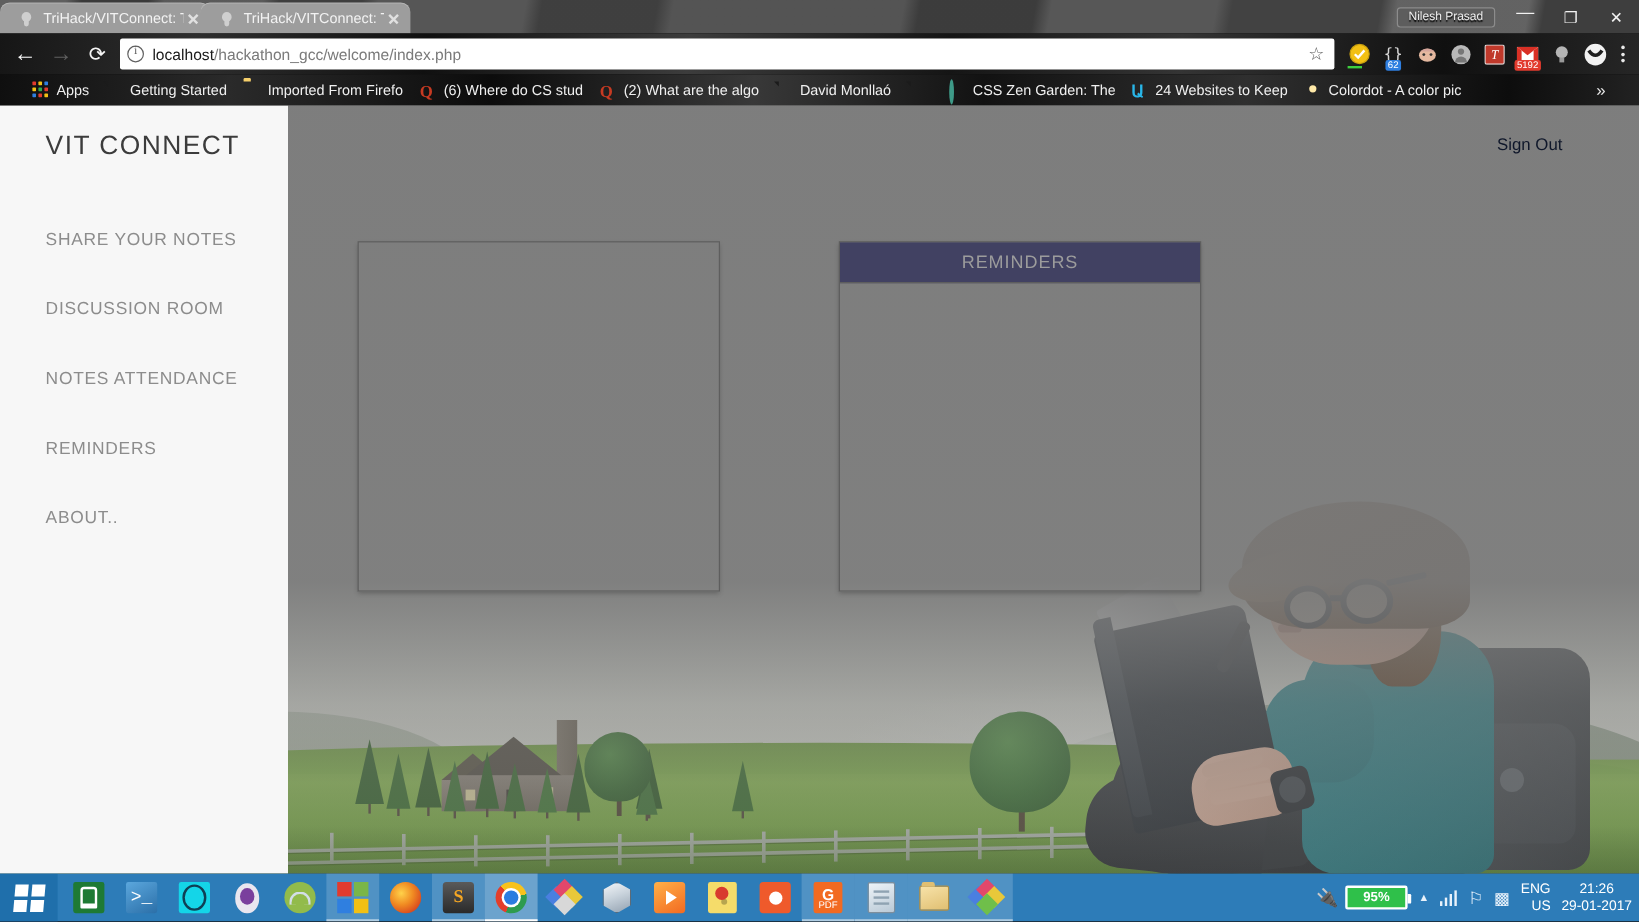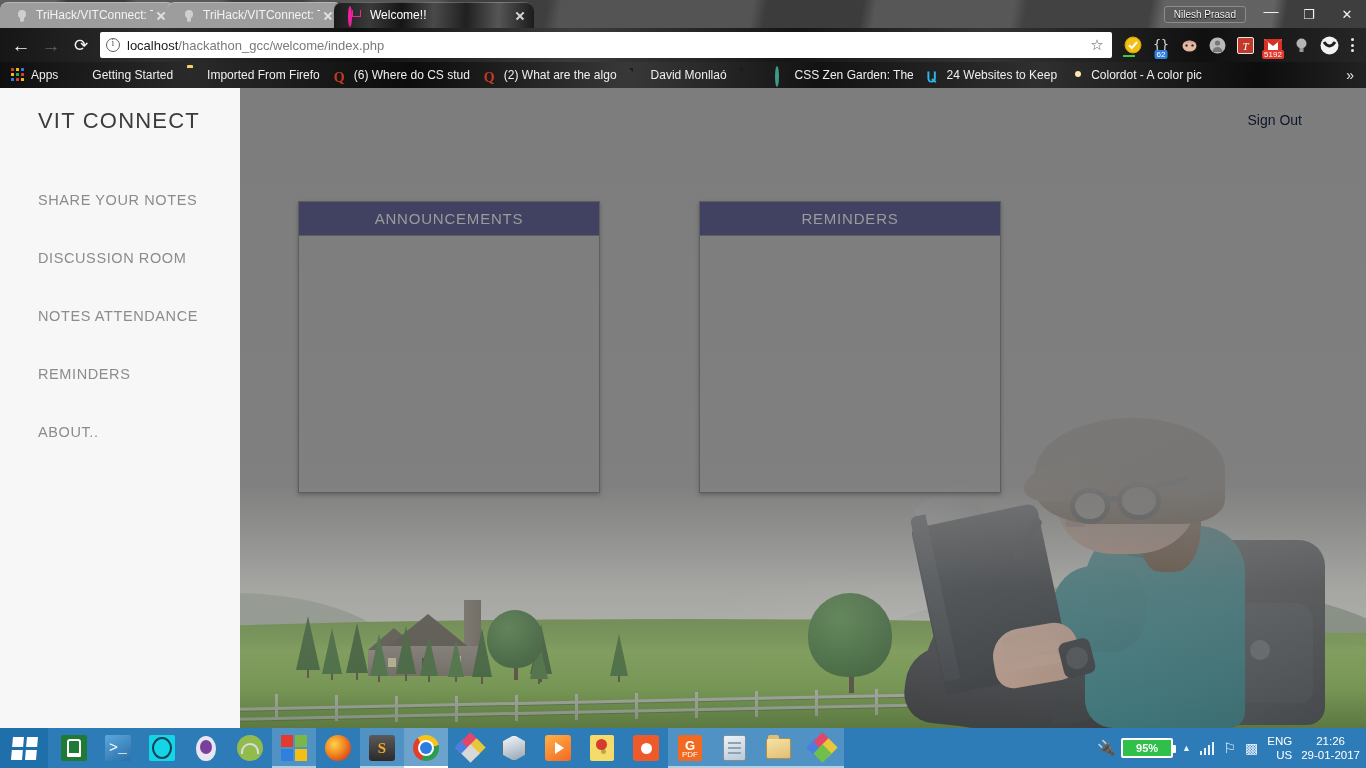--- a/index.html
+++ b/index.html
@@ -134,21 +134,21 @@
   .kebab { width:16px; height:20px; display:flex; flex-direction:column;
     justify-content:center; align-items:center; gap:2.5px; }
   .kebab i { width:3px; height:3px; background:#e8e8e8; border-radius:50%; display:block; }
 
   
   .bookmarks {
     position:absolute; left:0; top:62px; width:1366px; height:26px;
     background:#111;
     background-image:linear-gradient(93deg,#0f0f0f 0%,#2a2a2a 14%,#0c0c0c 30%,
       #383838 46%,#121212 60%,#2f2f2f 76%,#0d0d0d 92%,#222 100%);
-    display:flex; align-items:center; padding:0 4px; overflow:hidden;
+    display:flex; align-items:center; padding:0 20px; overflow:hidden;
   }
   .bm { display:flex; align-items:center; height:22px; padding:0 7px; flex:0 0 auto; }
   .bm-label {
     font-size:12px; color:#efefef; white-space:nowrap; max-width:118px; overflow:hidden;
   }
   .bm-ic { width:15px; height:15px; margin-right:5px; flex:0 0 15px; position:relative; }
   .apps-grid { display:grid; grid-template-columns:repeat(3,3px); grid-template-rows:repeat(3,3px);
     gap:2px; width:13px; }
   .apps-grid i { width:3px; height:3px; display:block; border-radius:.5px; }
   .doc-ic {
@@ -563,25 +563,20 @@
         <span class="tab-title">TriHack/VITConnect: This</span>
         <span class="tab-close"></span>
       </div>
 
       <div class="tab inactive">
         <span class="tab-fav"><span class="gh-icon"></span></span>
         <span class="tab-title">TriHack/VITConnect: This</span>
         <span class="tab-close"></span>
       </div>
 
-      <div class="tab active">
-        <span class="tab-fav"><span class="pink-icon"></span></span>
-        <span class="tab-title">Welcome!!</span>
-        <span class="tab-close"></span>
-      </div>
     </div>
 
     <div class="win-right">
       <span class="user-chip">Nilesh Prasad</span>
       <span class="wbtn min">
           <span class="glyph">—</span>
         </span>
       <span class="wbtn">
           <span class="glyph">❐</span>
         </span>
@@ -881,23 +876,20 @@
         <a class="nav-item" href="#">NOTES ATTENDANCE</a>
         <a class="nav-item" href="#">REMINDERS</a>
         <a class="nav-item" href="#">ABOUT..</a>
       </nav>
     </div>
 
     <div class="content">
       <a class="signout" href="#">Sign Out</a>
 
       <section class="panel announcements">
-        <div class="panel-head">
-          <span class="panel-title">ANNOUNCEMENTS</span>
-        </div>
         <div class="panel-body"></div>
       </section>
 
       <section class="panel reminders">
         <div class="panel-head">
           <span class="panel-title">REMINDERS</span>
         </div>
         <div class="panel-body"></div>
       </section>
     </div>

